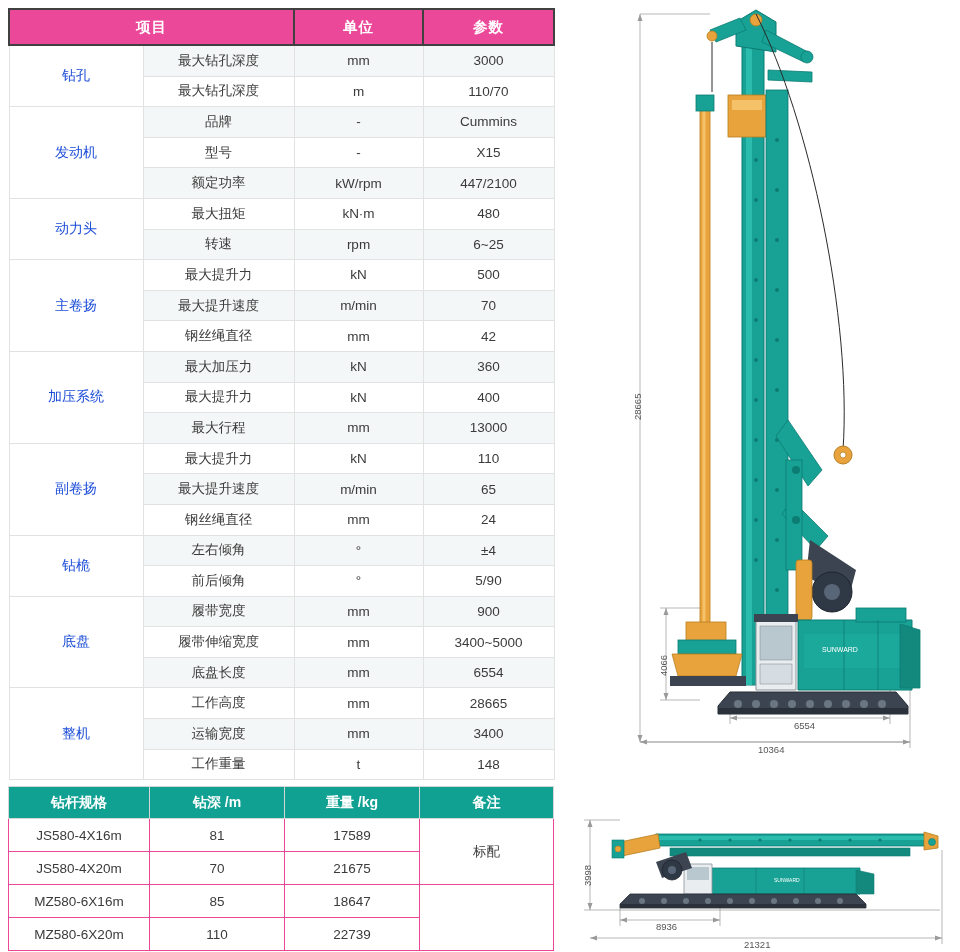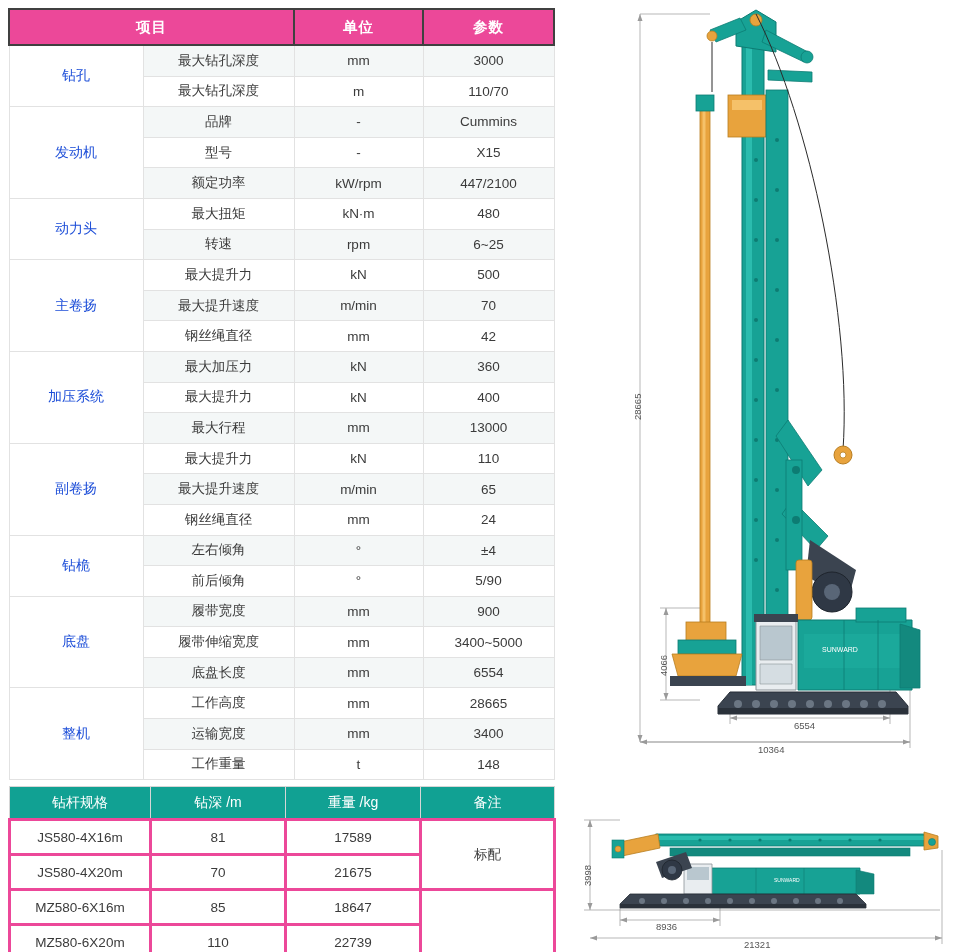--- a/index.html
+++ b/index.html
@@ -80,27 +80,27 @@
   }
   table.rod {
     border-collapse: collapse;
     width: 545px;
     table-layout: fixed;
   }
   table.rod th {
     background: #11a193;
     color: #ffffff;
     font-size: 14px;
-    font-weight: normal;
+    font-weight: bold;
     height: 29px;
     text-align: center;
     border: 1px solid #d6d6d6;
   }
   table.rod td {
-    border: 3px solid #ec4899;
+    border: 1px solid #ec4899;
     text-align: center;
     font-size: 13.5px;
     color: #3b3b3b;
     height: 30px;
     background: #ffffff;
   }
   col.r-spec { width: 141px; }
   col.r-dep  { width: 135px; }
   col.r-wt   { width: 135px; }
   col.r-note { width: 134px; }

